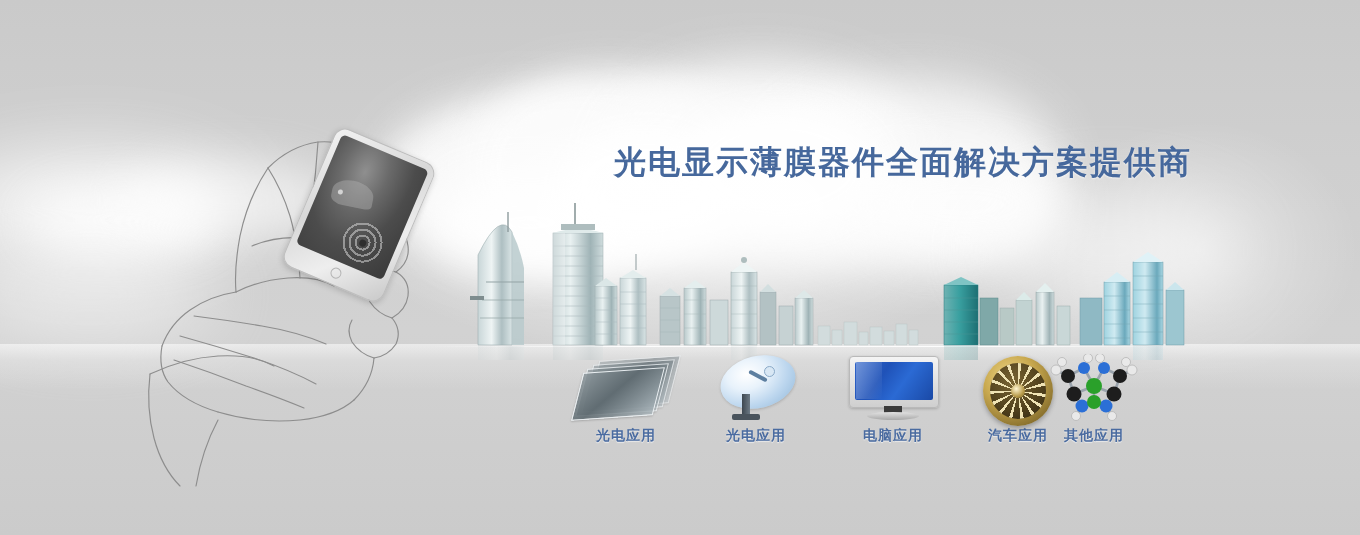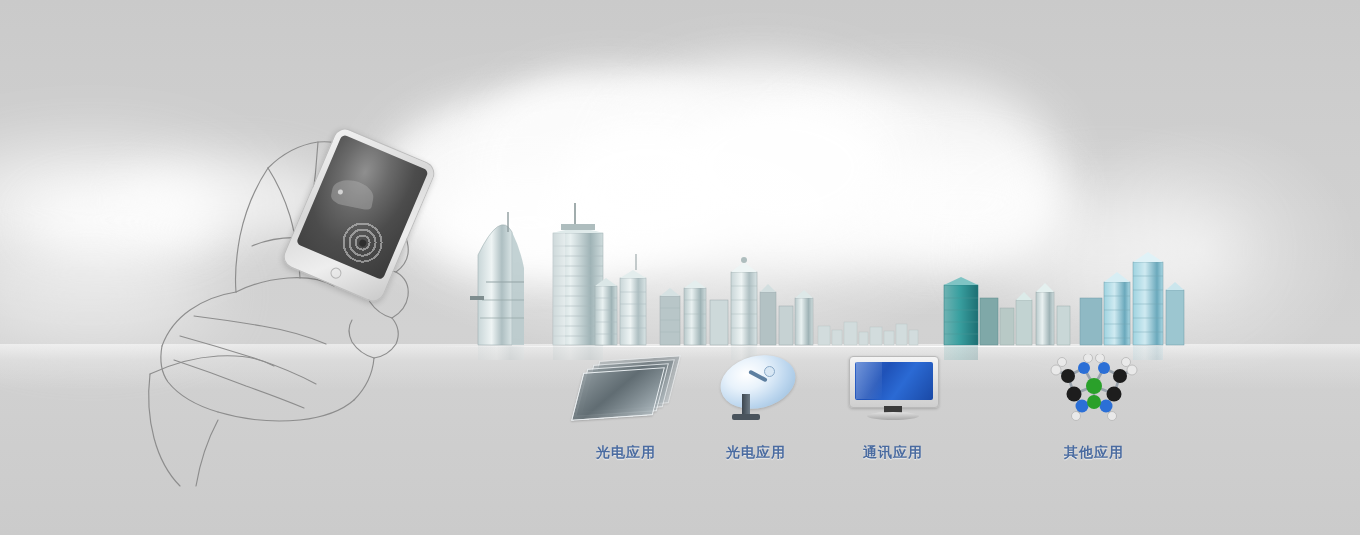--- a/index.html
+++ b/index.html
@@ -74,21 +74,21 @@
   .phone .home{position:absolute;left:50%;bottom:7px;width:9px;height:9px;margin-left:-4.5px;border-radius:50%;border:1px solid #b4b4b4;}
 
   
   .skyline{position:absolute;left:0;top:0;width:1360px;height:360px;}
 
   
   .apps{position:absolute;left:0;top:352px;width:1360px;height:110px;}
   .app{position:absolute;width:132px;text-align:center;}
   .app .art{position:relative;height:72px;}
   .app .cap{
-    margin-top:20px;font-size:14px;color:#4a6ba0;font-weight:700;letter-spacing:1px;
+    margin-top:3px;font-size:14px;color:#4a6ba0;font-weight:700;letter-spacing:1px;
     font-family:"DejaVu Sans","Liberation Sans",sans-serif;
     text-shadow:0 1px 1px rgba(255,255,255,.7);
   }
 
   
   .films{position:absolute;left:50%;top:6px;width:96px;height:58px;margin-left:-48px;}
   .film{position:absolute;width:78px;height:46px;border:1px solid #e9eef1;
     background:linear-gradient(135deg,rgba(139,150,155,.85),rgba(96,108,114,.9) 45%,rgba(168,180,186,.8));
     transform:skewX(-18deg) rotate(-4deg);box-shadow:0 1px 2px rgba(0,0,0,.2);}
 
@@ -354,20 +354,21 @@
     <div class="phone">
       <div class="body"></div>
       <div class="screen">
         <div class="glyph"></div>
         <div class="ripple"></div>
       </div>
       <div class="home"></div>
     </div>
   </div>
 
+  <div class="headline">光电显示薄膜器件全面解决方案提供商</div>
 
   <div class="apps">
 
     <div class="app" style="left:560px;">
       <div class="art">
         <div class="films">
           <div class="film" style="left:16px;top:0px;opacity:.55;"></div>
           <div class="film" style="left:10px;top:4px;opacity:.7;"></div>
           <div class="film" style="left:4px;top:8px;opacity:.85;"></div>
           <div class="film" style="left:0px;top:12px;"></div>
@@ -393,23 +394,34 @@
       <div class="art">
         <div class="mon">
           <div class="case">
               <div class="scr"></div>
               <div class="gloss"></div>
             </div>
           <div class="neck"></div>
           <div class="foot"></div>
         </div>
       </div>
-      <div class="cap">通讯应用</div>
-    </div>
-
+      <div class="cap">电脑应用</div>
+    </div>
+
+    <div class="app" style="left:952px;">
+      <div class="art">
+        <div class="wheel">
+          <div class="tyre"></div>
+          <div class="hub"></div>
+          <div class="spokes"></div>
+          <div class="cap"></div>
+        </div>
+      </div>
+      <div class="cap">汽车应用</div>
+    </div>
 
     <div class="app" style="left:1028px;">
       <div class="art">
         <div class="mol">
           <svg width="100" height="70" viewBox="0 0 100 70">
             <g stroke="#9aa3ac" stroke-width="2.6" stroke-linecap="round">
               <line x1="30" y1="40" x2="50" y2="32"></line>
                 <line x1="50" y1="32" x2="70" y2="40"></line>
               <line x1="30" y1="40" x2="24" y2="22"></line>
                 <line x1="70" y1="40" x2="76" y2="22"></line>

